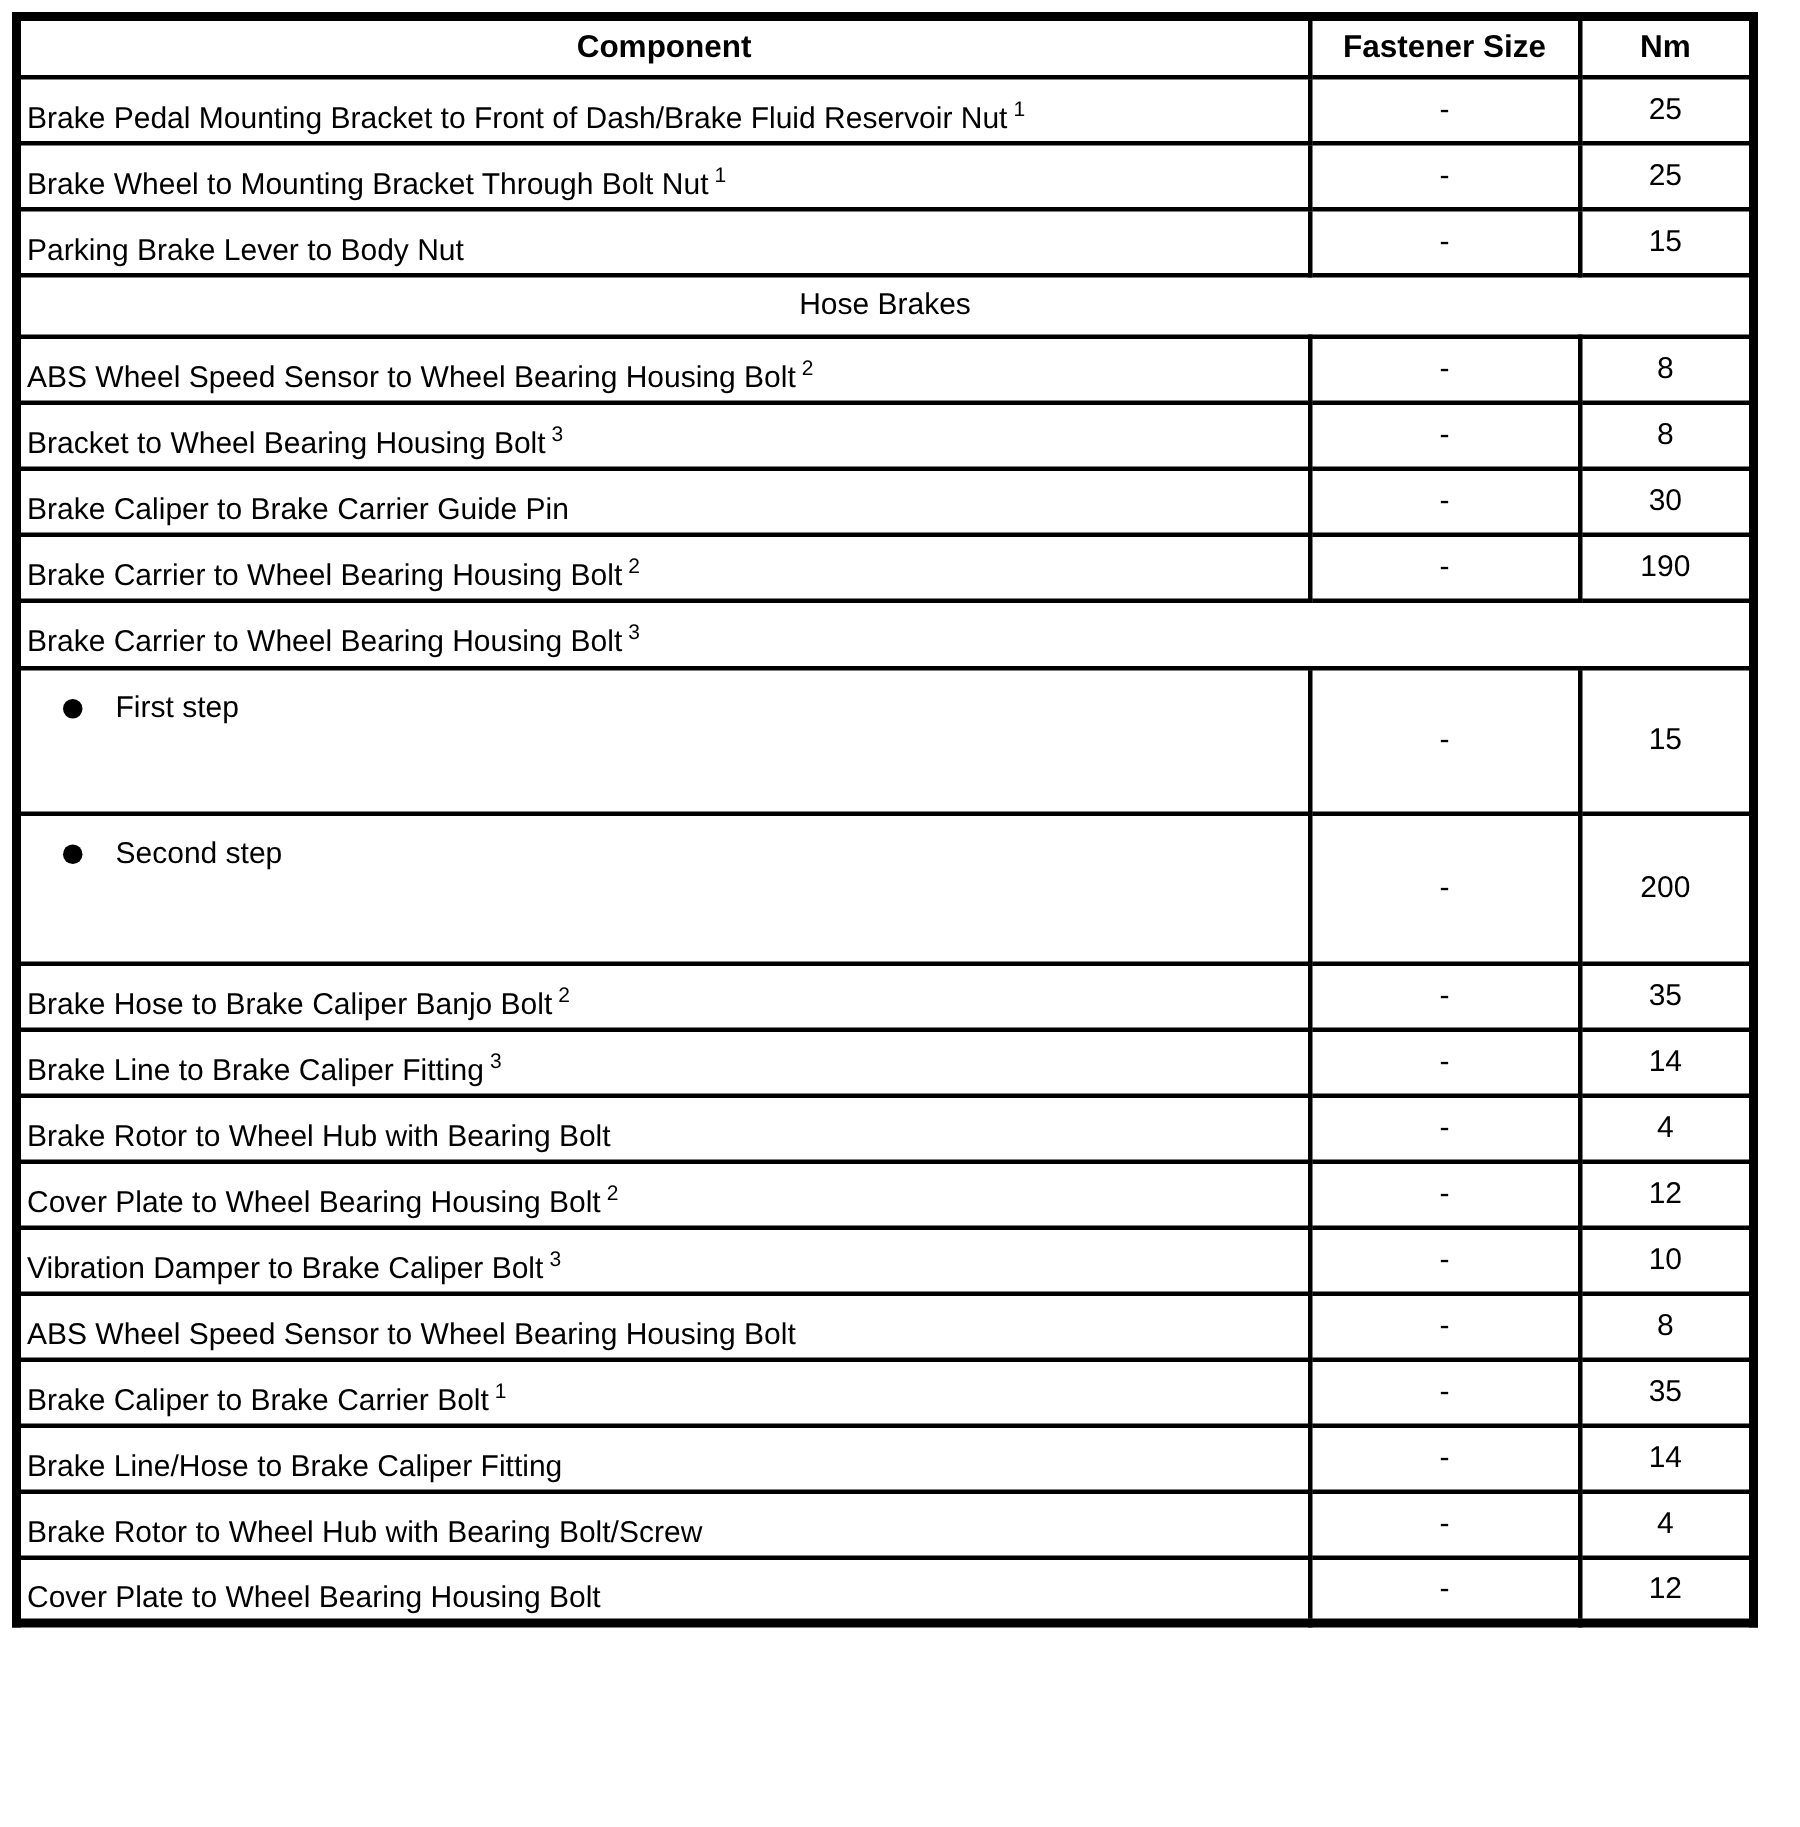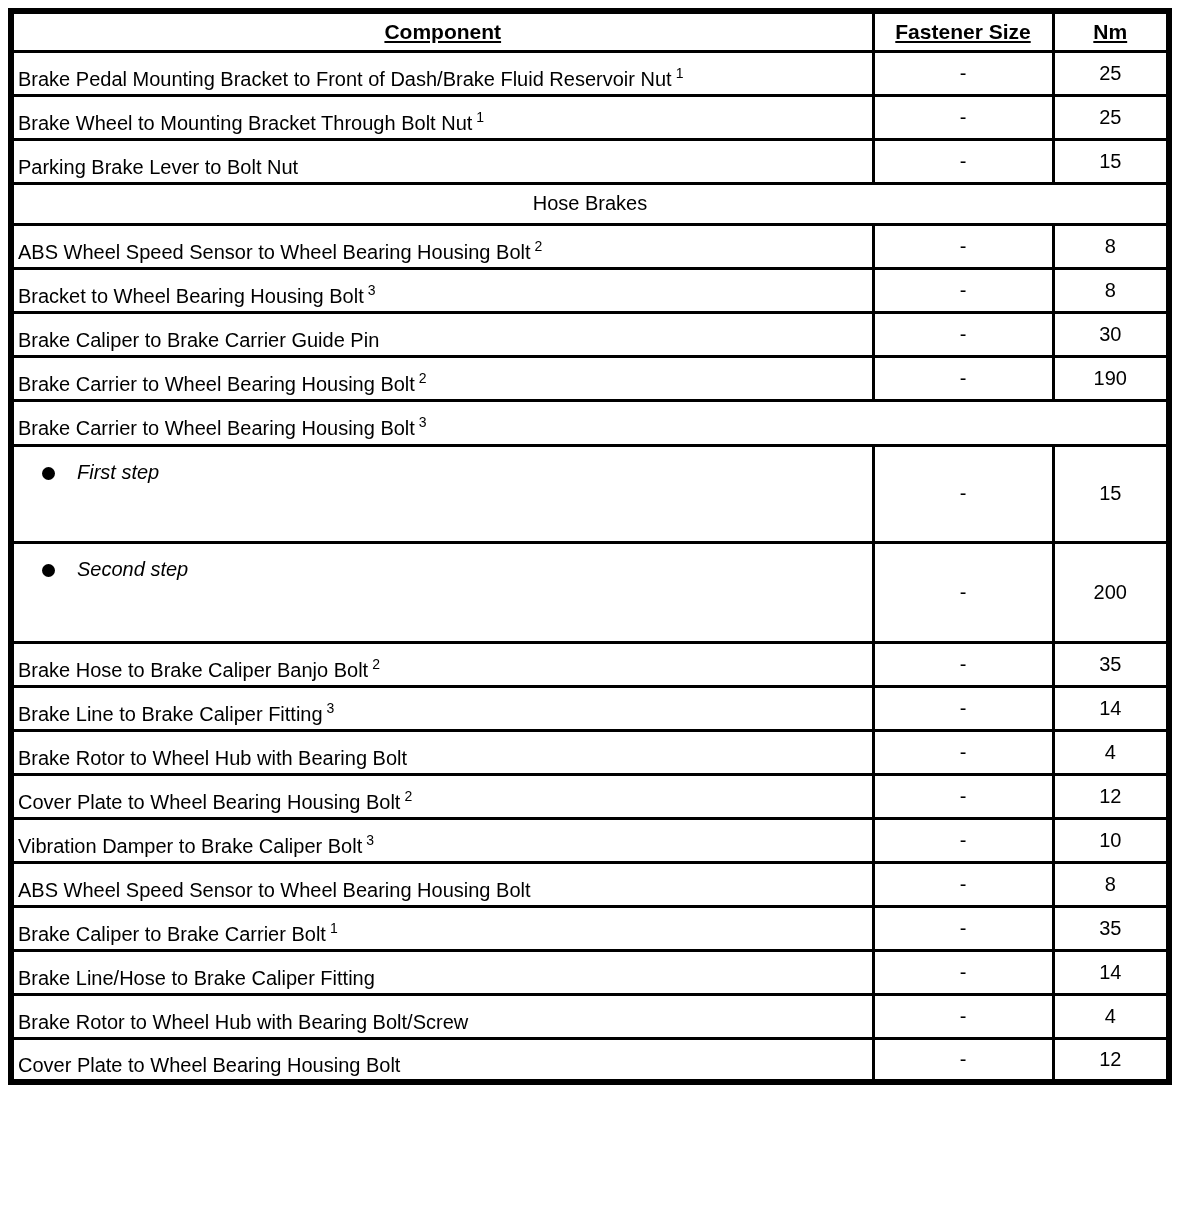--- a/index.html
+++ b/index.html
@@ -31,21 +31,21 @@
     background: #ffffff;
     overflow: hidden;
   }
   table.spec th {
     font-size: 21px;
     font-weight: bold;
     text-align: center;
     vertical-align: middle;
     padding: 2px 4px;
   }
-  thead tr { height: 40px; text-decoration: underline; }
+  thead tr { height: 40px; }
   tr.normal { height: 44px; }
   tr.section { height: 41px; }
   tr.fullspan { height: 45px; margin-top: 12px; }
   tr.step-first { height: 97px; }
   tr.step-second { height: 100px; }
 
   td.comp {
     font-size: 20px;
     text-align: left;
     vertical-align: middle;
@@ -62,21 +62,20 @@
   tr.section td {
     font-size: 20px;
     text-align: center;
     vertical-align: middle;
     padding: 2px 4px;
   }
   tr.step-first td.comp,
   tr.step-second td.comp {
     vertical-align: top;
     padding-top: 14px;
-    font-style: italic;
   }
   .bullet {
     display: inline-block;
     width: 13px;
     height: 13px;
     border-radius: 50%;
     background: #000000;
     margin-left: 24px;
     margin-right: 22px;
     vertical-align: baseline;
@@ -112,21 +111,21 @@
         <td class="comp"><span>Brake Pedal Mounting Bracket to Front of Dash/Brake Fluid Reservoir Nut</span><sup class="fn">1</sup></td>
         <td class="val">-</td>
         <td class="val">25</td>
       </tr>
       <tr class="normal">
         <td class="comp"><span>Brake Wheel to Mounting Bracket Through Bolt Nut</span><sup class="fn">1</sup></td>
         <td class="val">-</td>
         <td class="val">25</td>
       </tr>
       <tr class="normal">
-        <td class="comp"><span>Parking Brake Lever to Bolt Nut</span></td>
+        <td class="comp"><span>Parking Brake Lever to Body Nut</span></td>
         <td class="val">-</td>
         <td class="val">15</td>
       </tr>
       <tr class="section">
         <td colspan="3">Hose Brakes</td>
       </tr>
       <tr class="normal">
         <td class="comp"><span>ABS Wheel Speed Sensor to Wheel Bearing Housing Bolt</span><sup class="fn">2</sup></td>
         <td class="val">-</td>
         <td class="val">8</td>

